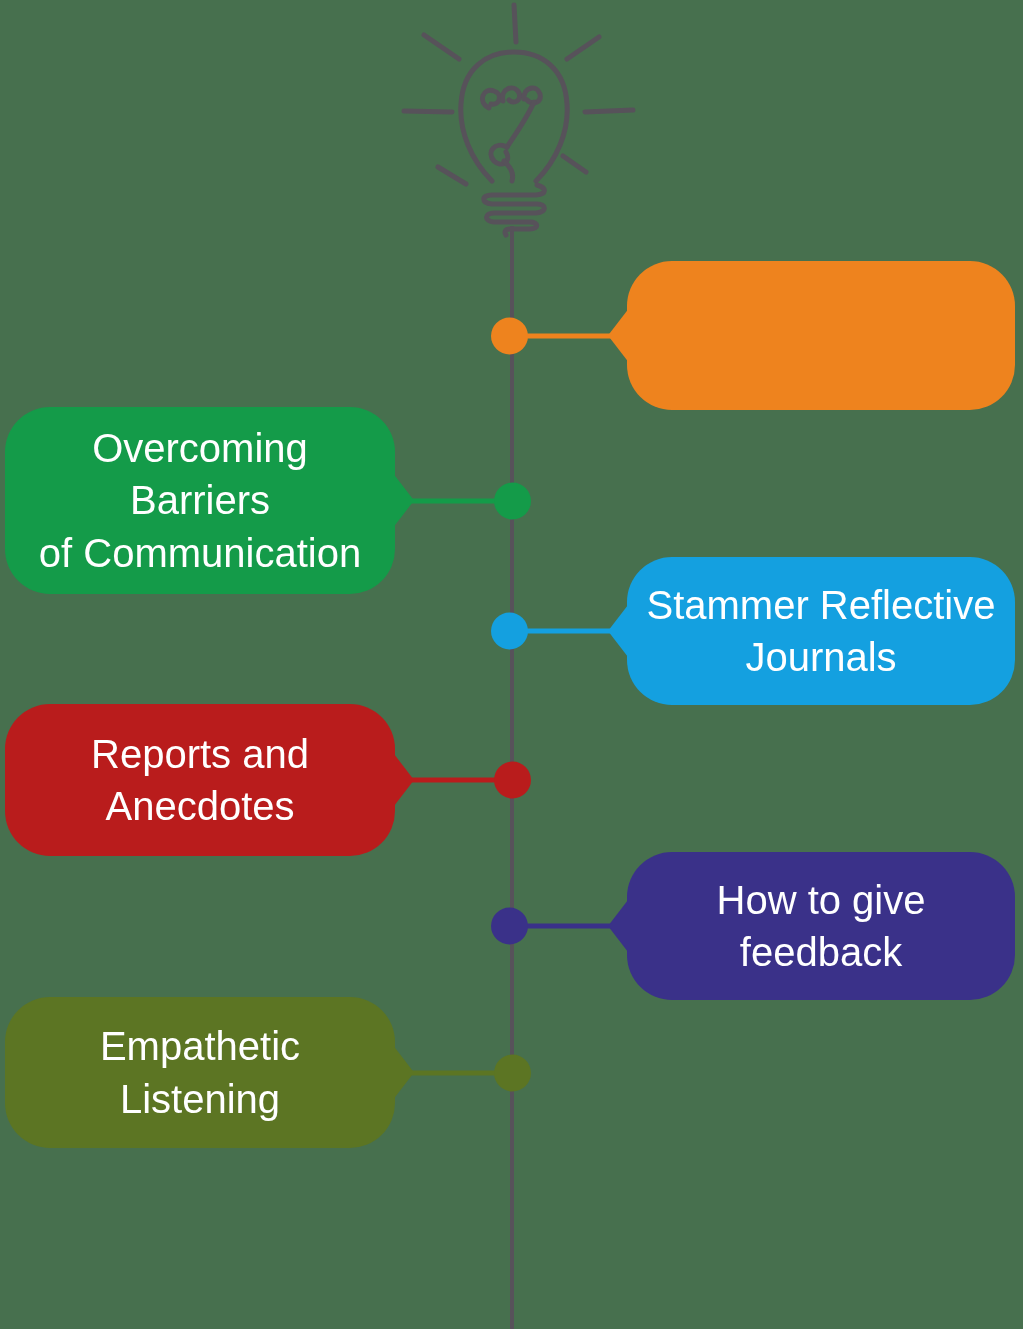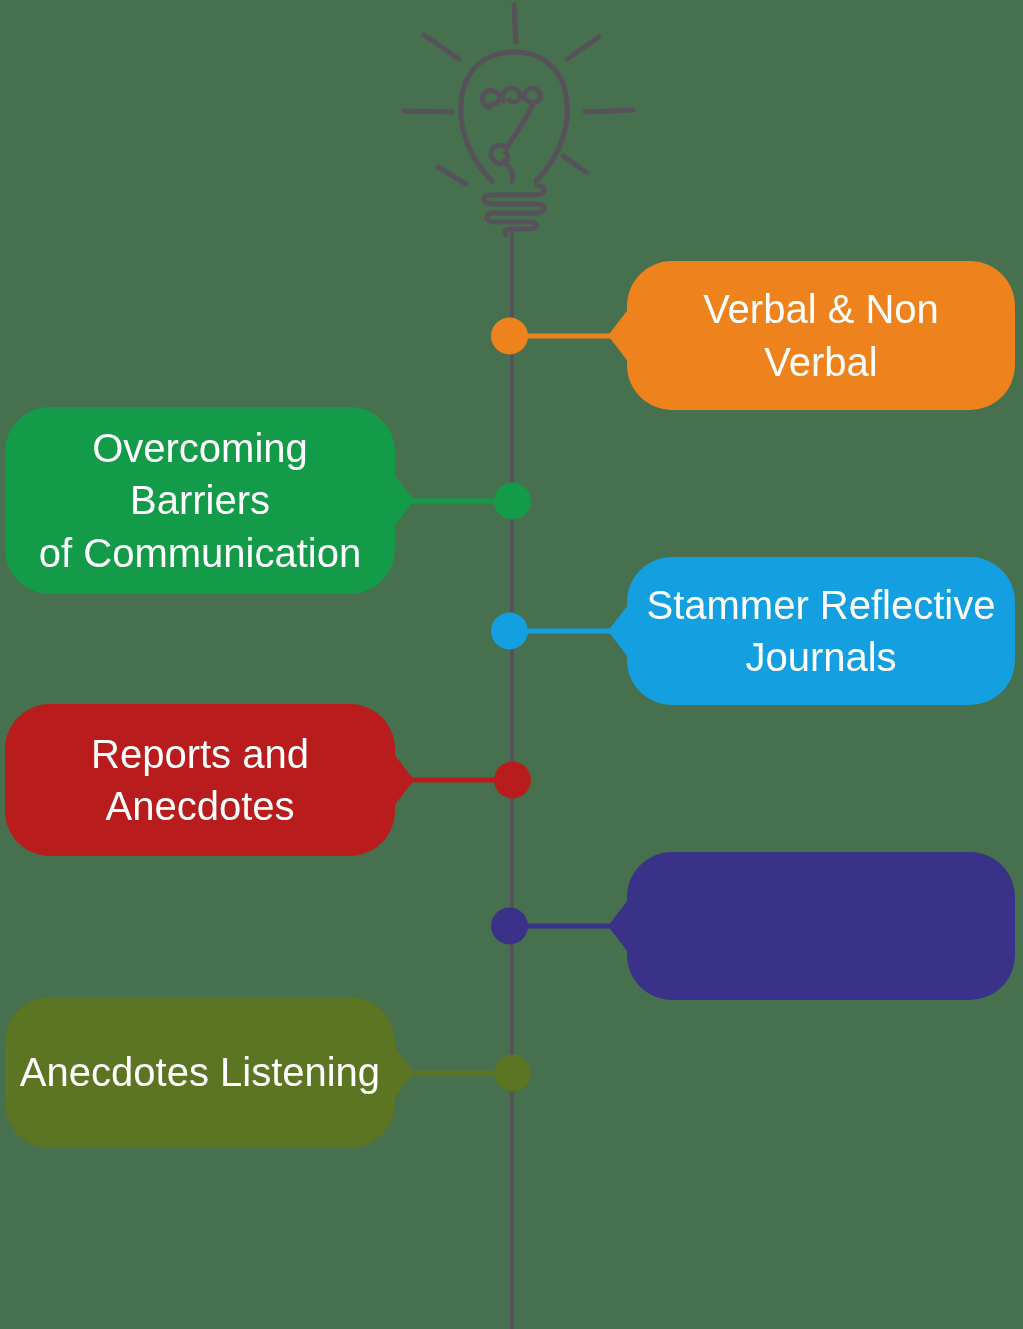--- a/index.html
+++ b/index.html
@@ -90,21 +90,20 @@
       <path d="M524 99 C523 87 537 84 540 94 C542 102 533 106 527 100"></path>
       <path d="M534 102 C527 118 515 135 507 147"></path>
       <path d="M507 147 C495 141 486 152 494 161 C501 168 512 162 506 152"></path>
       <path d="M504 161 C511 168 514 173 512 181"></path>
 
       <path d="M537 185 C547 188 547 194 536 195 L492 195 C481 195 481 203 492 204 L537 204 C547 204 547 212 536 213 L494 213 C484 213 484 221 494 222 L530 222 C539 222 539 229 530 229 L510 229 C505 229 504 232 506 235"></path>
     </g>
   </svg>
 
   <div id="item-0" class="bubble right-side" style="background-color: rgb(238, 131, 30);">
-    <span>Verbal &amp; Non Verbal</span>
     <span class="tail"></span>
     <span class="connector"></span>
     <span class="dot"></span>
   </div>
 
   <div id="item-1" class="bubble left-side" style="background-color: rgb(20, 155, 73);">
     <span>Overcoming Barriers
 of Communication</span>
     <span class="tail"></span>
     <span class="connector"></span>
@@ -121,26 +120,28 @@
 
   <div id="item-3" class="bubble left-side" style="background-color: #b91c1c;">
     <span>Reports and
 Anecdotes</span>
     <span class="tail"></span>
     <span class="connector"></span>
     <span class="dot"></span>
   </div>
 
   <div id="item-4" class="bubble right-side" style="background-color: rgb(58, 49, 137);">
+    <span>How to give
+feedback</span>
     <span class="tail"></span>
     <span class="connector"></span>
     <span class="dot"></span>
   </div>
 
   <div id="item-5" class="bubble left-side" style="background-color: rgb(92, 117, 35);">
-    <span>Anecdotes Listening</span>
+    <span>Empathetic Listening</span>
     <span class="tail"></span>
     <span class="connector"></span>
     <span class="dot"></span>
   </div>
 
 
 </div>
 
 </body></html>

